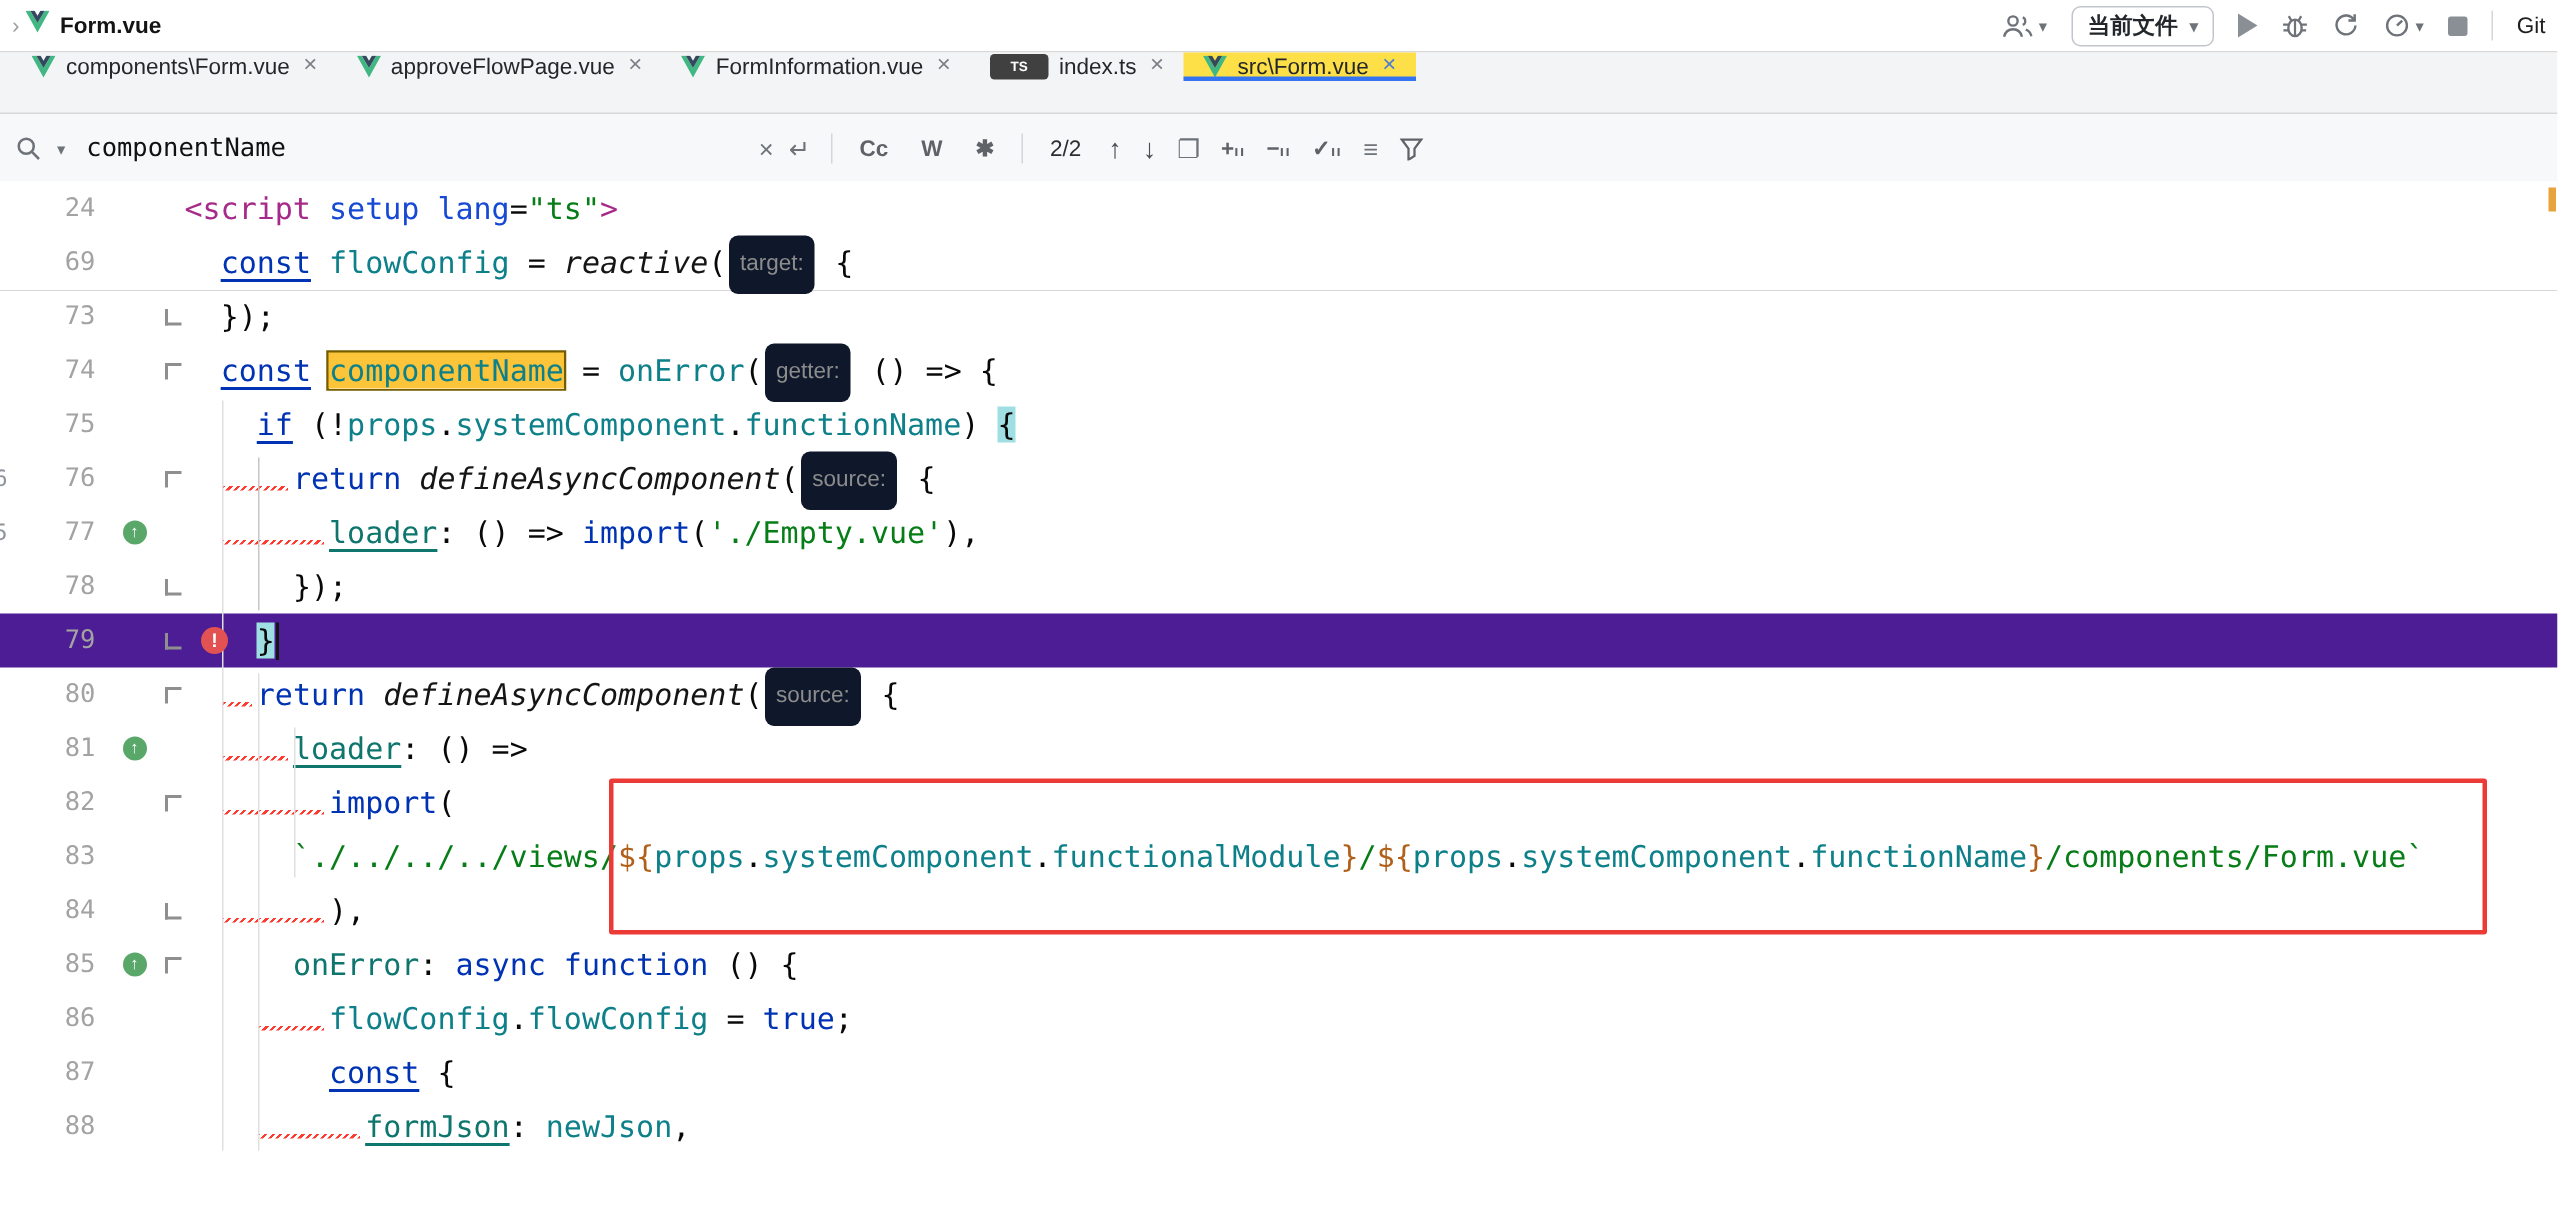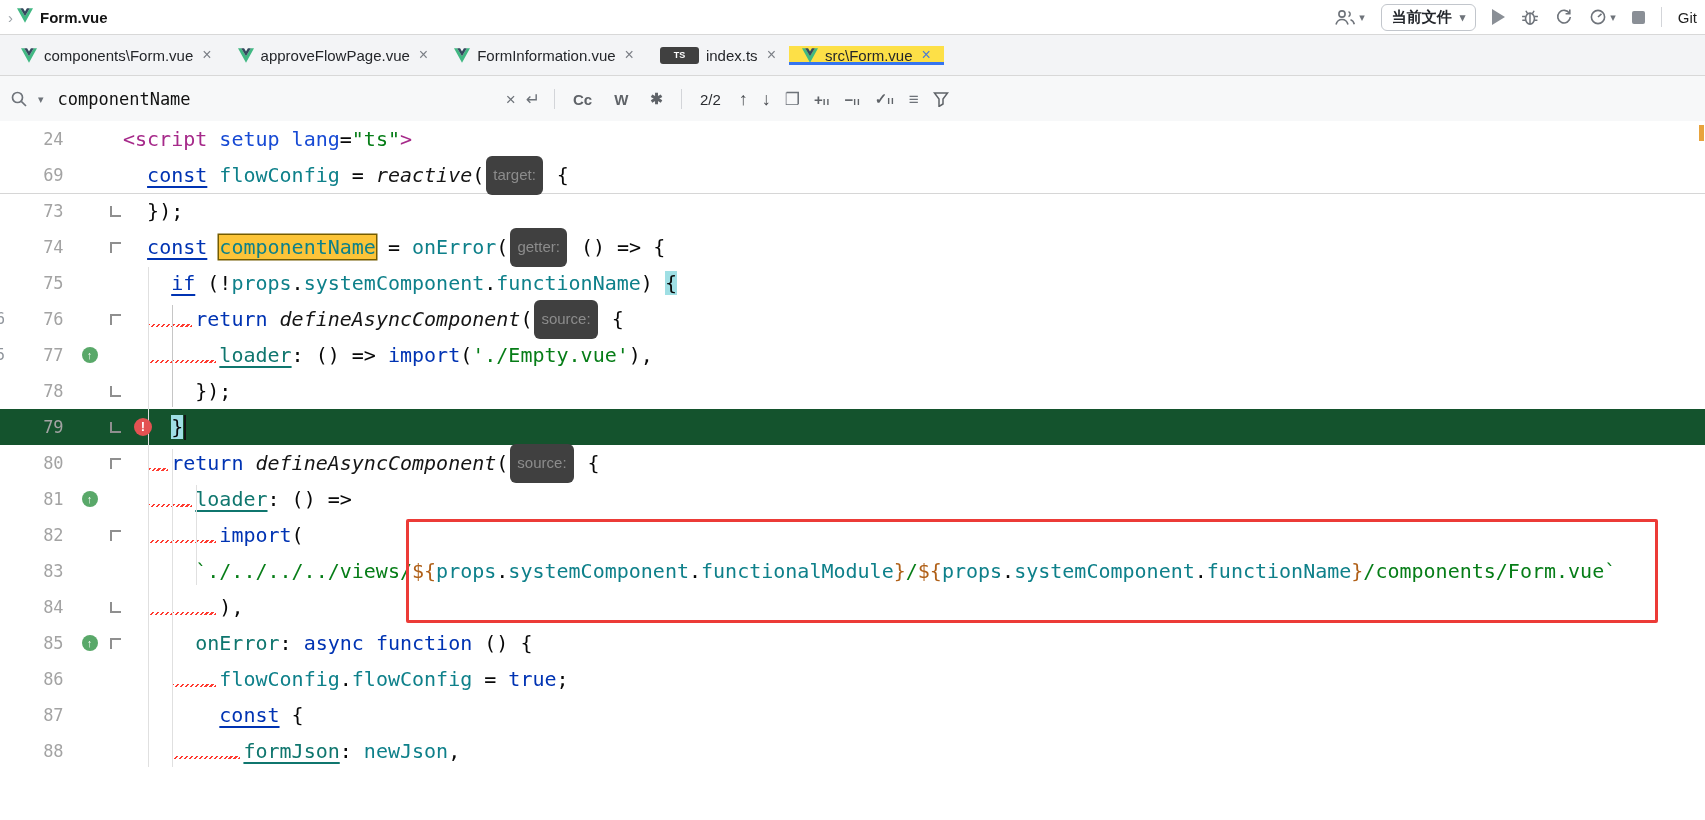--- a/index.html
+++ b/index.html
@@ -14,41 +14,41 @@
   .titlebar .wtitle{font-weight:bold;font-size:15px;margin-left:7px;color:#141414;}
   .tb-right{margin-left:auto;display:flex;align-items:center;gap:16px;}
   .iconbtn{display:flex;align-items:center;gap:3px;cursor:default;}
   .runconfig{display:flex;align-items:center;gap:8px;border:1px solid #c2c6cc;border-radius:6px;padding:3px 10px;font-size:15px;font-weight:bold;color:#23262b;background:#fff;}
   .caretdn{color:#6e737a;font-size:11px;}
   .playtri{width:0;height:0;border-left:13px solid #8a8f96;border-top:8px solid transparent;border-bottom:8px solid transparent;}
   .stopsq{width:13px;height:13px;background:#8a8f96;border-radius:2px;}
   .vsep{width:1px;height:20px;background:#d3d5d9;}
   .gitlabel{font-size:15px;color:#1f1f1f;}
   
-  .tabbar{height:40px;display:flex;align-items:center;background:#f3f4f6;border-bottom:1px solid #d8d8d8;padding-left:8px;}
+  .tabbar{height:40px;display:flex;align-items:flex-start;background:#f3f4f6;border-bottom:1px solid #d8d8d8;padding-left:8px;}
   .tab{display:flex;align-items:center;gap:7px;padding:0 13px;font-size:15px;color:#24262a;position:relative;white-space:nowrap;}
   .tab.active{background:#fde047;}
   .tab.active::after{content:"";position:absolute;left:0;right:0;bottom:-1px;height:3px;background:#3574F0;}
   .tab .close{color:#7b7f86;font-size:16px;margin-left:2px;}
   .tab.active .close{color:#4a7cd6;}
   .tsbadge{display:inline-block;width:39px;height:17px;background:#404040;color:#fff;font-size:9px;font-weight:bold;text-align:center;line-height:17px;border-radius:3px;}
   
   .searchbar{height:46px;display:flex;align-items:center;background:#f7f8f9;border-bottom:1px solid #d4d4d4;padding:0 10px;gap:14px;}
   .sfield{display:flex;align-items:center;width:530px;gap:10px;}
   .squery{font-family:"DejaVu Sans Mono",monospace;font-size:17px;color:#111;margin-left:4px;flex:1;}
   .sicon{color:#6e737a;font-size:17px;line-height:1;}
   .stoggle{color:#5f6368;font-size:15px;font-weight:bold;padding:2px 4px;}
   .scount{font-size:15px;color:#2b2d31;margin:0 4px;}
   .sarrow{color:#4a4d52;font-size:18px;}
   .pinicon{color:#5f6368;font-size:15px;font-weight:bold;}
   .pinicon small{font-size:10px;letter-spacing:1px;color:#5f6368;}
   
   .editor{position:absolute;left:0;top:121px;width:1705px;height:699px;background:#fff;}
   .row{height:36px;display:flex;position:relative;}
-  .row.current{background:#14532d;}
+  .row.current{background:#4c1d95;}
   .row.sticky-last{box-shadow:0 1px 0 #d6d6d6;}
   .gutter{width:122px;flex:none;display:flex;}
   .lnum{width:54px;text-align:right;padding-right:6px;color:#a3a3a3;font-family:"DejaVu Sans Mono",monospace;font-size:17px;line-height:36px;padding-left:22px;}
   .gicons{width:42px;position:relative;}
   .gfold{width:26px;position:relative;}
   .gbadge{position:absolute;left:12px;top:10px;width:16px;height:16px;border-radius:50%;background:#59A869;color:#fff;font-size:11px;line-height:16px;text-align:center;font-family:"Liberation Sans",sans-serif;}
   .fold{position:absolute;left:8px;top:13px;width:9px;height:9px;}
   .fstart{border-left:2px solid #8f8f8f;border-top:2px solid #8f8f8f;}
   .fend{border-left:2px solid #8f8f8f;border-bottom:2px solid #8f8f8f;}
   .errbadge{position:absolute;left:134px;top:9px;width:18px;height:18px;border-radius:50%;background:#E35252;color:#fff;font-size:13px;font-weight:bold;text-align:center;line-height:18px;z-index:3;}
@@ -62,21 +62,21 @@
   .interp{color:#B06018;}
   .tag{color:#A62A8A;}
   .attr{color:#174AD4;}
   .prop{color:#0f766e;}
   .u{text-decoration:underline;text-decoration-thickness:1.5px;text-underline-offset:4px;}
   .q{position:relative;}
   .q::after{content:"";position:absolute;left:1px;right:3px;bottom:4px;height:3px;
     background:repeating-linear-gradient(-45deg,#ff3b30 0 1.5px,transparent 1.5px 3.5px);}
   .hlsearch{background:#FCC438;box-shadow:0 0 0 1.5px #745c00;}
   .hlbrace{background:#9FDFE4;}
-  .hint{display:inline-block;background:#404040;color:#8c8c8c;border-radius:6px;padding:1px 7px 2px;font-family:"Liberation Sans",sans-serif;font-size:15px;position:relative;top:-2px;margin:0 2px;}
+  .hint{display:inline-block;background:#0f172a;color:#8c8c8c;border-radius:6px;padding:1px 7px 2px;font-family:"Liberation Sans",sans-serif;font-size:15px;position:relative;top:-2px;margin:0 2px;}
   .caret{display:inline-block;width:2px;height:25px;background:#141414;vertical-align:-6px;margin-left:1px;}
   .guide{position:absolute;width:1px;background:#e0e0e0;z-index:0;}
   .guide.dark{background:#c6c6c6;}
   .annotation{position:absolute;border:3px solid #EC3B37;border-radius:2px;z-index:5;}
   .stripe-tick{position:absolute;right:1px;width:5px;height:16px;z-index:4;}
 </style>
 </head>
 <body>
 
 <div class="titlebar">

